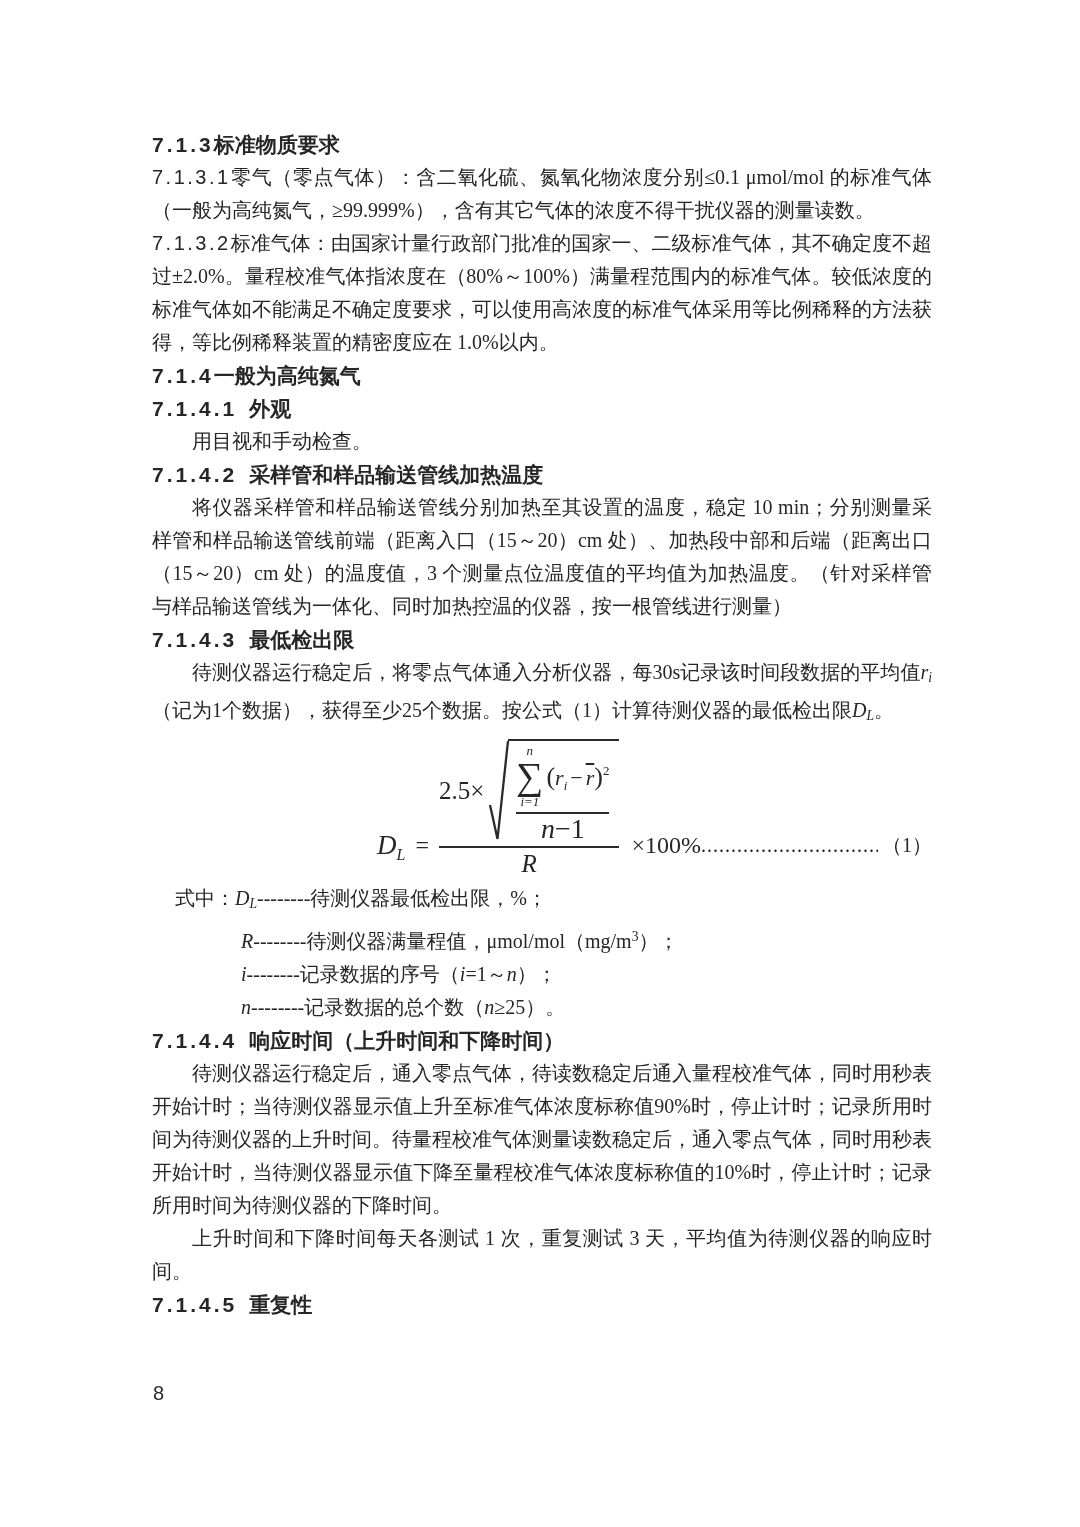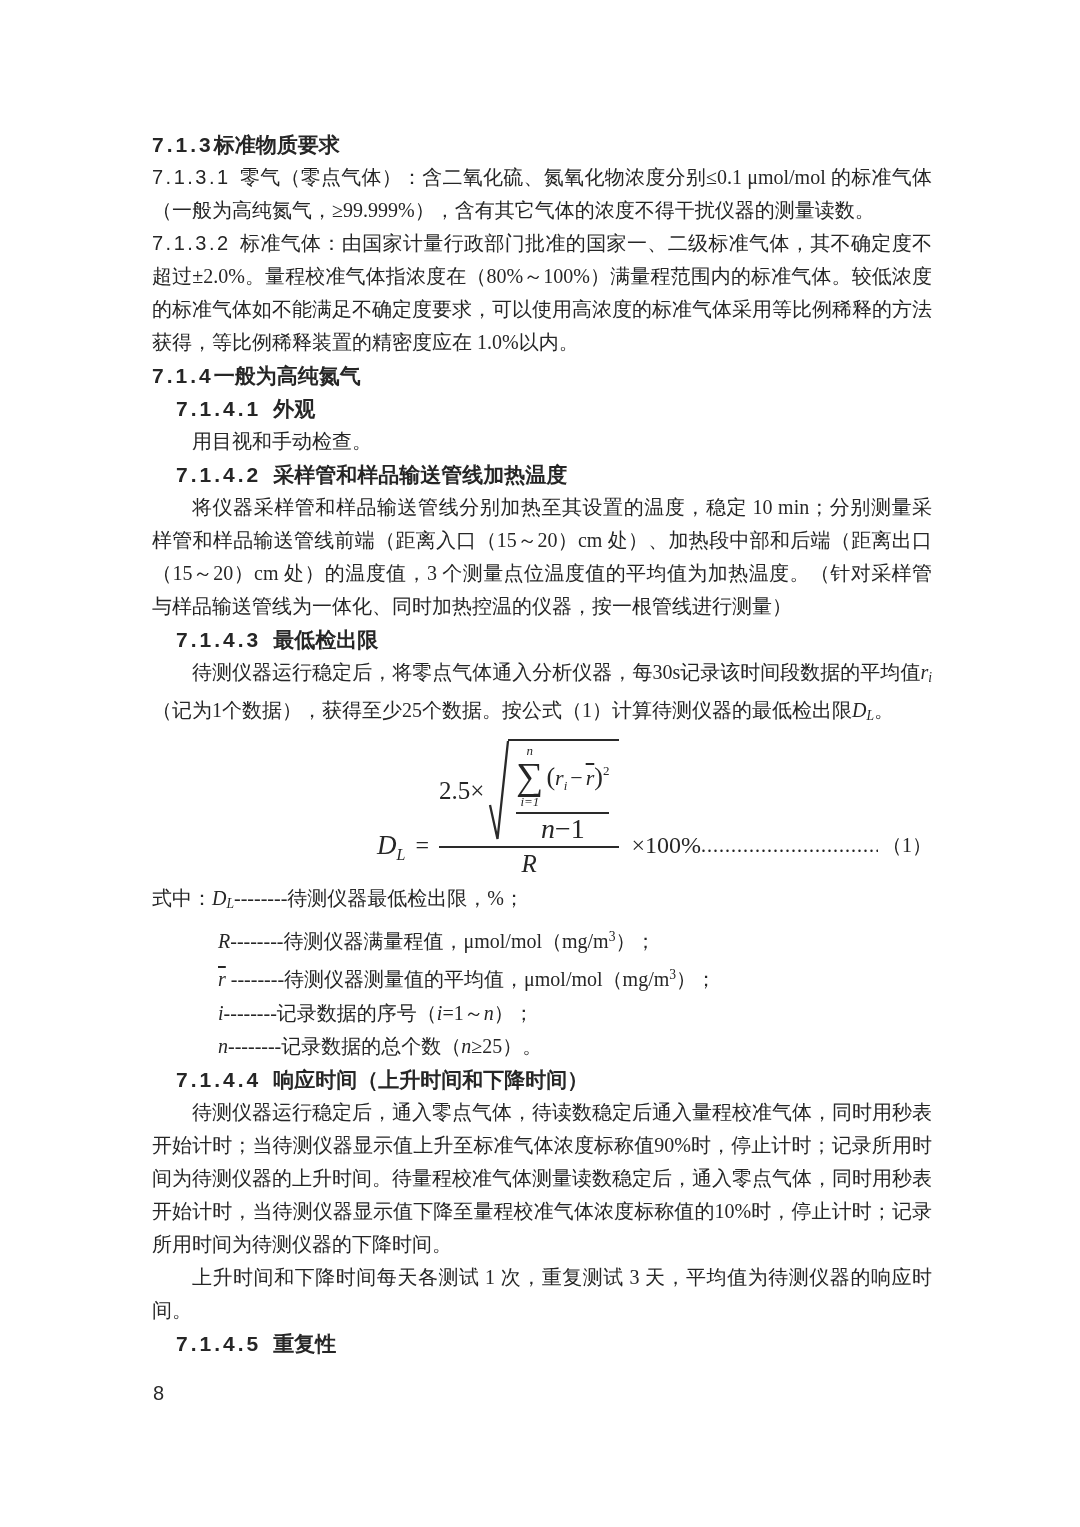--- a/index.html
+++ b/index.html
@@ -5,22 +5,22 @@
   html,body{margin:0;padding:0;background:#ffffff;}
   .page{position:relative;width:1080px;height:1453px;margin:0 auto;background:#ffffff;overflow:hidden;
         font-family:"Liberation Serif","DejaVu Serif",serif;color:#262626;}
   .content{position:absolute;left:152px;top:128px;width:780px;
            font-size:20px;line-height:33px;text-align:justify;}
   p.para{margin:0;padding:0;}
   .ind{text-indent:2em;}
   .heading{font-family:"Liberation Sans","DejaVu Sans",sans-serif;font-weight:700;
            font-size:21px;line-height:33px;text-align:left;}
   .hnum{letter-spacing:3px;}
-  .heading.gap .hnum{margin-right:12px;margin-left:24px;}
-  .run-num{font-family:"Liberation Sans","DejaVu Sans",sans-serif;letter-spacing:2.5px;margin-right:9px;}
+  .heading.gap .hnum{margin-right:12px;}
+  .run-num{font-family:"Liberation Sans","DejaVu Sans",sans-serif;letter-spacing:2.5px;}
   .run-i{font-style:italic;}
   .run-sub{font-style:italic;font-size:0.68em;vertical-align:-0.22em;}
   .run-sup{font-size:0.68em;vertical-align:0.55em;}
   .run-bar{font-style:italic;text-decoration:overline;}
   
   .formula-row{display:flex;align-items:center;height:142px;margin:6px 0 2px;}
   .equation{display:flex;align-items:center;margin-left:225px;flex:none;}
   .on-bar{position:relative;top:37px;}
   .lhs{font-size:27px;}
   .lhs i{font-style:italic;}
@@ -47,21 +47,21 @@
   .mi{margin:0 3px;}
   .ibar{align-self:stretch;border-top:2px solid #2a2a2a;height:0;margin:3px 0 2px;}
   .iden{font-size:28px;line-height:26px;}
   .obar{align-self:stretch;border-top:2.2px solid #2a2a2a;height:0;margin:4px 0 2px;}
   .oden{font-size:25px;line-height:28px;font-style:italic;}
   .x100{font-size:24px;margin-left:12px;white-space:nowrap;}
   .eq-tail{flex:1;display:flex;align-items:center;position:relative;top:37px;min-width:0;}
   .dots{flex:1;overflow:hidden;white-space:nowrap;font-size:20px;letter-spacing:1px;}
   .eq-label{flex:none;font-size:20px;padding-left:4px;}
   
-  .note-line{text-align:left;}
+  .note-line{text-align:left;margin-left:23px;}
   .note-line.cont{padding-left:66px;}
   .page-number{position:absolute;left:153px;top:1383px;font-family:"Liberation Sans","DejaVu Sans",sans-serif;
                font-size:20px;line-height:20px;color:#2a2a2a;}
 </style>
 </head>
 <body>
 
 <div class="page">
   <div class="content">
 
@@ -114,21 +114,20 @@
         <span class="on-bar x100">×100%</span>
       </div>
       <div class="eq-tail">
         <span class="dots">....................................................................</span>
         <span class="eq-label">（1）</span>
       </div>
     </div>
 
     <div class="note-line"><span>式中：</span><span><span class="run-i">D</span><span class="run-sub">L</span>--------待测仪器最低检出限，%；</span></div>
     <div class="note-line cont"><span class="run-i">R</span>--------待测仪器满量程值，μmol/mol（mg/m<span class="run-sup">3</span>）；</div>
-    <div class="note-line cont"><span class="run-bar">r</span> --------待测仪器测量值的平均值，μmol/mol（mg/m<span class="run-sup">3</span>）；</div>
     <div class="note-line cont"><span class="run-i">i</span>--------记录数据的序号（<span class="run-i">i</span>=1～<span class="run-i">n</span>）；</div>
     <div class="note-line cont"><span class="run-i">n</span>--------记录数据的总个数（<span class="run-i">n</span>≥25）。</div>
 
     <div class="heading gap"><span class="hnum">7.1.4.4</span><span>响应时间（上升时间和下降时间）</span></div>
     <p class="para ind">待测仪器运行稳定后，通入零点气体，待读数稳定后通入量程校准气体，同时用秒表开始计时；当待测仪器显示值上升至标准气体浓度标称值90%时，停止计时；记录所用时间为待测仪器的上升时间。待量程校准气体测量读数稳定后，通入零点气体，同时用秒表开始计时，当待测仪器显示值下降至量程校准气体浓度标称值的10%时，停止计时；记录所用时间为待测仪器的下降时间。</p>
     <p class="para ind">上升时间和下降时间每天各测试 1 次，重复测试 3 天，平均值为待测仪器的响应时间。</p>
 
     <div class="heading gap"><span class="hnum">7.1.4.5</span><span>重复性</span></div>
 
   </div>

